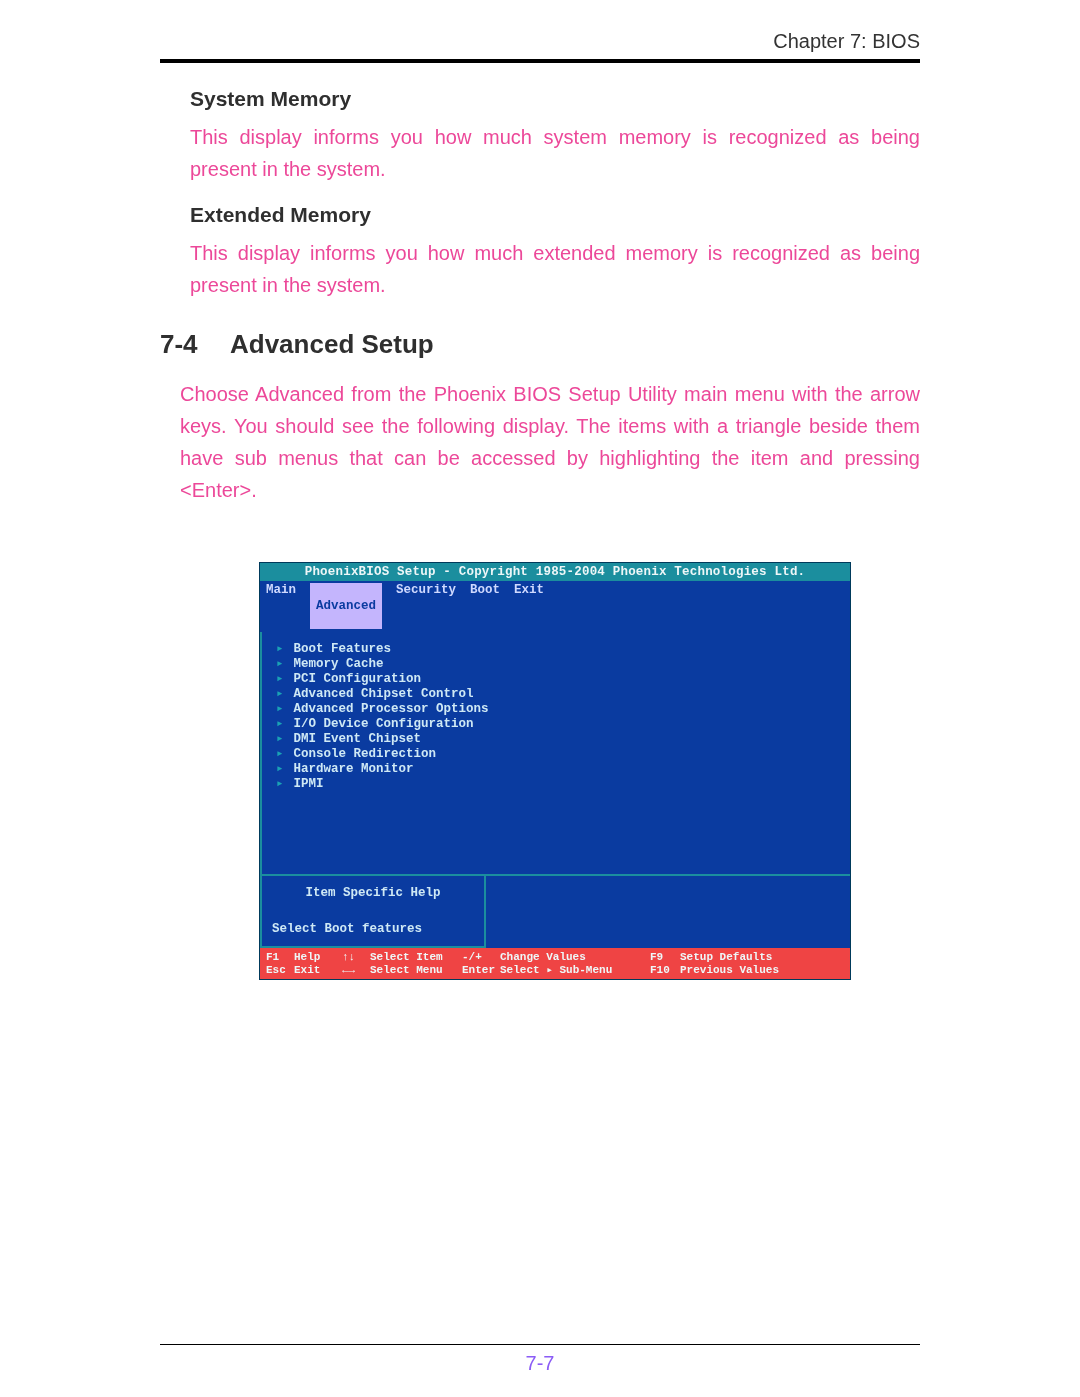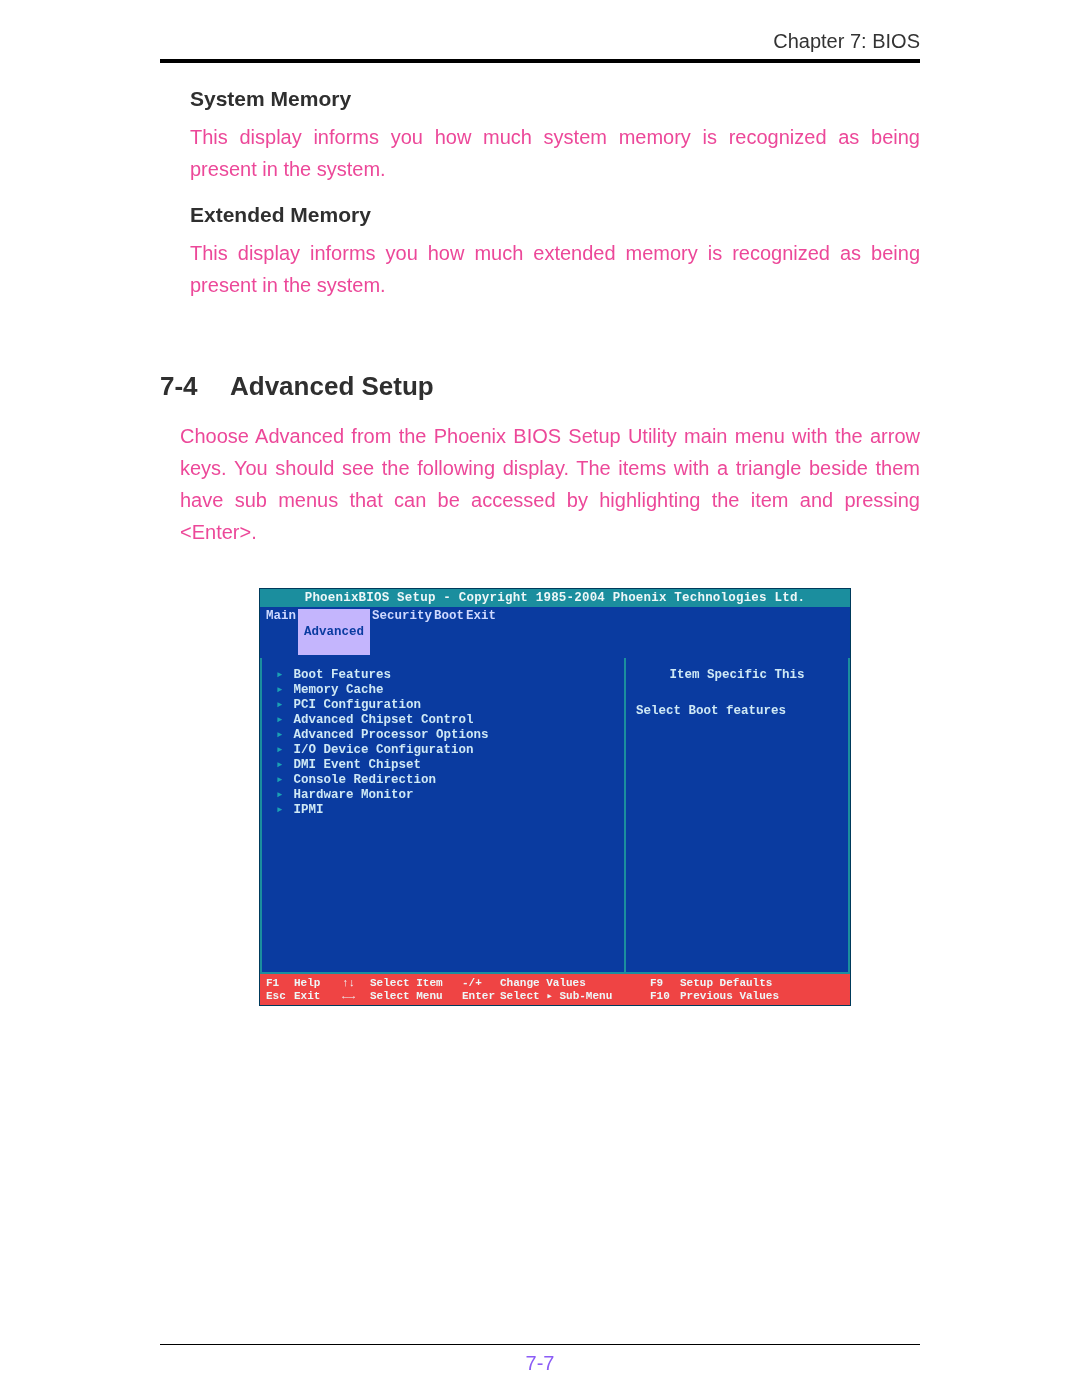--- a/index.html
+++ b/index.html
@@ -34,35 +34,35 @@
   .body-block { margin-left: 30px; margin-right: 0; }
   h3.subhead {
     font-size: 21px;
     font-weight: bold;
     margin: 18px 0 10px 0;
     color: #2f2f2f;
   }
   h2.secthead {
     font-size: 26px;
     font-weight: bold;
-    margin: 70px 0 18px -30px;
+    margin: 28px 0 18px -30px;
     color: #2f2f2f;
   }
   h2.secthead .num { display: inline-block; width: 70px; }
   p.para {
     font-size: 20px;
     line-height: 1.6;
     color: #ec4899;
     margin: 0 0 14px 0;
     text-align: justify;
   }
 
   
   .bios-wrap {
-    margin: 40px 0 0 0;
+    margin: 56px 0 0 0;
   }
   .bios {
     width: 590px;
     margin: 0 auto;
     font-family: "Courier New", monospace;
     border: 1px solid #003a5b;
     box-shadow: 0 0 0 1px #2a2a2a inset;
     image-rendering: pixelated;
   }
   .bios-title {
@@ -75,34 +75,35 @@
     letter-spacing: 0.2px;
     white-space: pre;
   }
   .bios-tabs {
     background: #0a3ba0;
     color: #cfd9ff;
     font-size: 12.5px;
     font-weight: bold;
     padding: 2px 6px;
     display: flex;
-    gap: 2px;
+    gap: 14px;
   }
   .bios-tabs .tab.active {
     background: #c4b5fd;
     color: #0a3ba0;
     padding: 16px 6px;
   }
   .bios-body {
     display: flex;
     background: #0a3ba0;
     height: 316px;
     border-top: 1px solid #0a3ba0;
     font-size: 12.5px;
     font-weight: bold;
+    flex-direction: column;
   }
   .bios-left {
     flex: 1;
     padding: 10px 10px 10px 14px;
     border: 2px solid #1b8e9e;
     border-top: none;
     border-right: none;
     color: #cfe9f5;
   }
   .bios-right {
@@ -197,21 +198,21 @@
             <div class="bios-menu-row"><span class="tri">▸</span> <span>PCI Configuration</span></div>
             <div class="bios-menu-row"><span class="tri">▸</span> <span>Advanced Chipset Control</span></div>
             <div class="bios-menu-row"><span class="tri">▸</span> <span>Advanced Processor Options</span></div>
             <div class="bios-menu-row"><span class="tri">▸</span> <span>I/O Device Configuration</span></div>
             <div class="bios-menu-row"><span class="tri">▸</span> <span>DMI Event Chipset</span></div>
             <div class="bios-menu-row"><span class="tri">▸</span> <span>Console Redirection</span></div>
             <div class="bios-menu-row"><span class="tri">▸</span> <span>Hardware Monitor</span></div>
             <div class="bios-menu-row"><span class="tri">▸</span> <span>IPMI</span></div>
           </div>
           <div class="bios-right">
-            <div class="bios-help-title">Item Specific This</div>
+            <div class="bios-help-title">Item Specific Help</div>
             <div>Select Boot features</div>
           </div>
         </div>
 
         <div class="bios-footer">
           <span>F1</span>
           <span>Help</span>
           <span>↑↓</span>
           <span>Select Item</span>
           <span>-/+</span>

